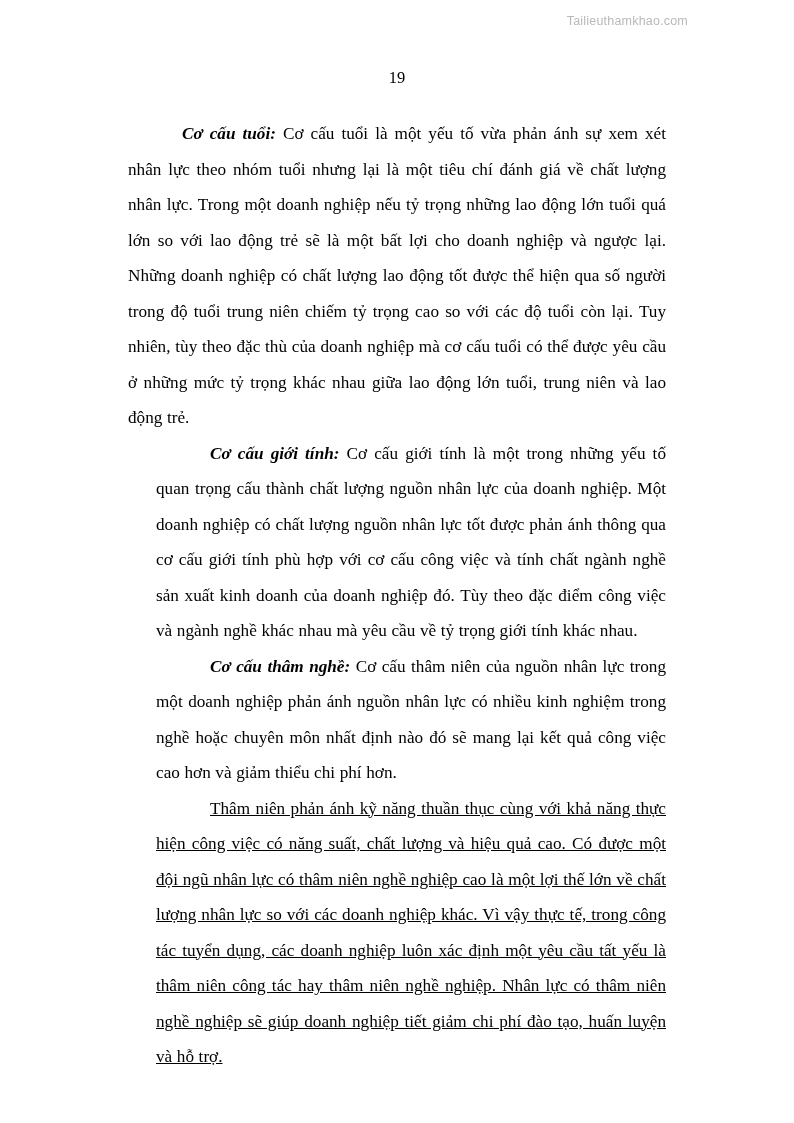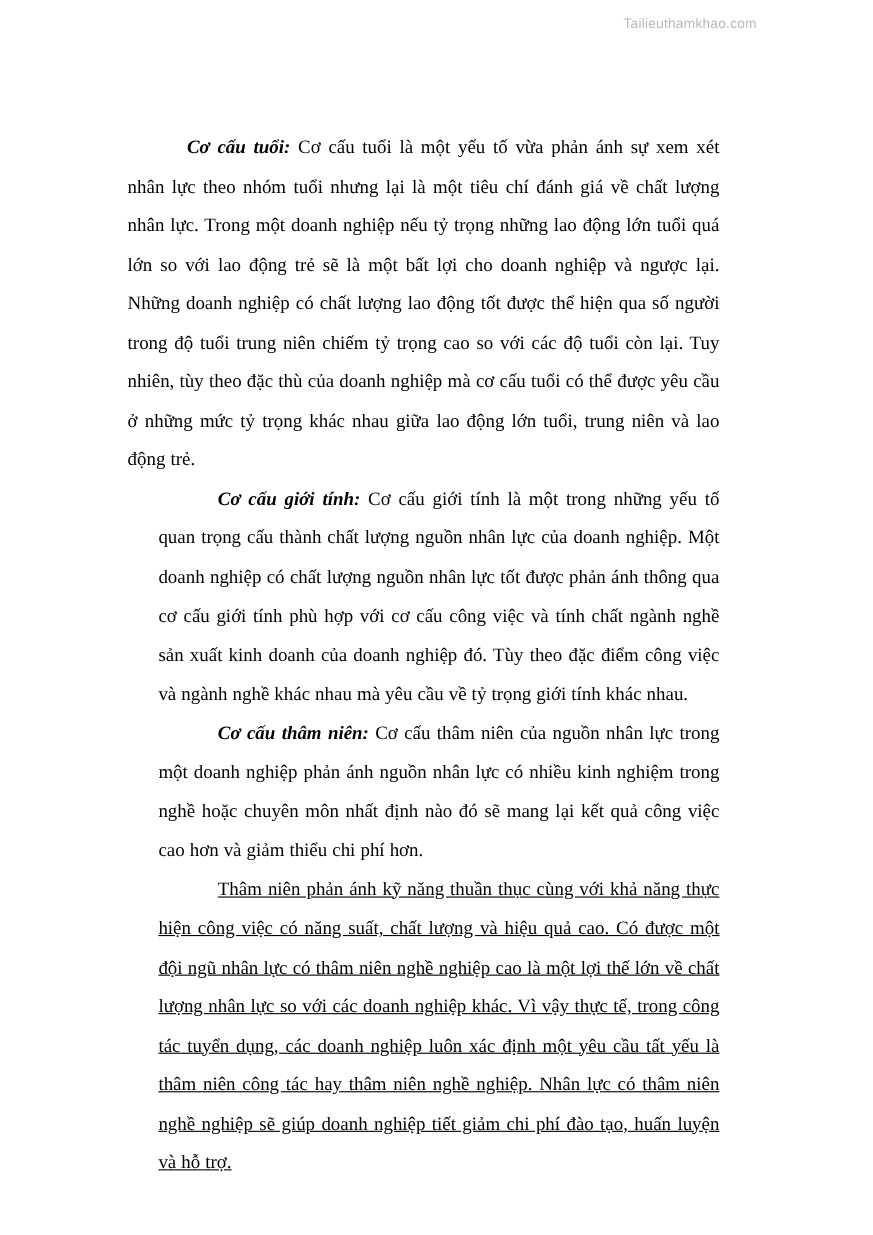--- a/index.html
+++ b/index.html
@@ -37,21 +37,21 @@
     top: 68px;
     left: 0;
     width: 794px;
     text-align: center;
     font-size: 16.5px;
     color: #000;
   }
   .content {
     position: absolute;
     top: 116px;
-    left: 116px;
+    left: 128px;
     width: 538px;
   }
   p.para {
     margin: 0 0 0 0;
     text-indent: 54px;
     text-align: justify;
     font-size: 17.2px;
     line-height: 35.5px;
     color: #000;
     word-spacing: 0.3px;
@@ -70,26 +70,27 @@
     text-decoration: underline;
   }
 </style>
 </head>
 <body>
 
 <div class="page">
 
   <div class="watermark">Tailieuthamkhao.com</div>
 
+  <div class="page-number">19</div>
 
   <div class="content">
 
     <p class="para"><span class="lead">Cơ cấu tuổi:</span><span> Cơ cấu tuổi là một yếu tố vừa phản ánh sự xem xét nhân lực theo nhóm tuổi nhưng lại là một tiêu chí đánh giá về chất lượng nhân lực. Trong một doanh nghiệp nếu tỷ trọng những lao động lớn tuổi quá lớn so với lao động trẻ sẽ là một bất lợi cho doanh nghiệp và ngược lại. Những doanh nghiệp có chất lượng lao động tốt được thể hiện qua số người trong độ tuổi trung niên chiếm tỷ trọng cao so với các độ tuổi còn lại. Tuy nhiên, tùy theo đặc thù của doanh nghiệp mà cơ cấu tuổi có thể được yêu cầu ở những mức tỷ trọng khác nhau giữa lao động lớn tuổi, trung niên và lao động trẻ.</span></p>
 
     <p class="para"><span class="lead">Cơ cấu giới tính:</span><span> Cơ cấu giới tính là một trong những yếu tố quan trọng cấu thành chất lượng nguồn nhân lực của doanh nghiệp. Một doanh nghiệp có chất lượng nguồn nhân lực tốt được phản ánh thông qua cơ cấu giới tính phù hợp với cơ cấu công việc và tính chất ngành nghề sản xuất kinh doanh của doanh nghiệp đó. Tùy theo đặc điểm công việc và ngành nghề khác nhau mà yêu cầu về tỷ trọng giới tính khác nhau.</span></p>
 
-    <p class="para"><span class="lead">Cơ cấu thâm niên:</span><span> Cơ cấu thâm niên của nguồn nhân lực trong một doanh nghiệp phản ánh nguồn nhân lực có nhiều kinh nghiệm trong nghề hoặc chuyên môn nhất định nào đó sẽ mang lại kết quả công việc cao hơn và giảm thiểu chi phí hơn.</span></p>
+    <p class="para"><span class="lead">Cơ cấu thâm nghề:</span><span> Cơ cấu thâm niên của nguồn nhân lực trong một doanh nghiệp phản ánh nguồn nhân lực có nhiều kinh nghiệm trong nghề hoặc chuyên môn nhất định nào đó sẽ mang lại kết quả công việc cao hơn và giảm thiểu chi phí hơn.</span></p>
 
     <p class="para last"><span class="lead"></span><span>Thâm niên phản ánh kỹ năng thuần thục cùng với khả năng thực hiện công việc có năng suất, chất lượng và hiệu quả cao. Có được một đội ngũ nhân lực có thâm niên nghề nghiệp cao là một lợi thế lớn về chất lượng nhân lực so với các doanh nghiệp khác. Vì vậy thực tế, trong công tác tuyển dụng, các doanh nghiệp luôn xác định một yêu cầu tất yếu là thâm niên công tác hay thâm niên nghề nghiệp. Nhân lực có thâm niên nghề nghiệp sẽ giúp doanh nghiệp tiết giảm chi phí đào tạo, huấn luyện và hỗ trợ.</span></p>
 
   </div>
 
 </div>
 
 </body></html>

